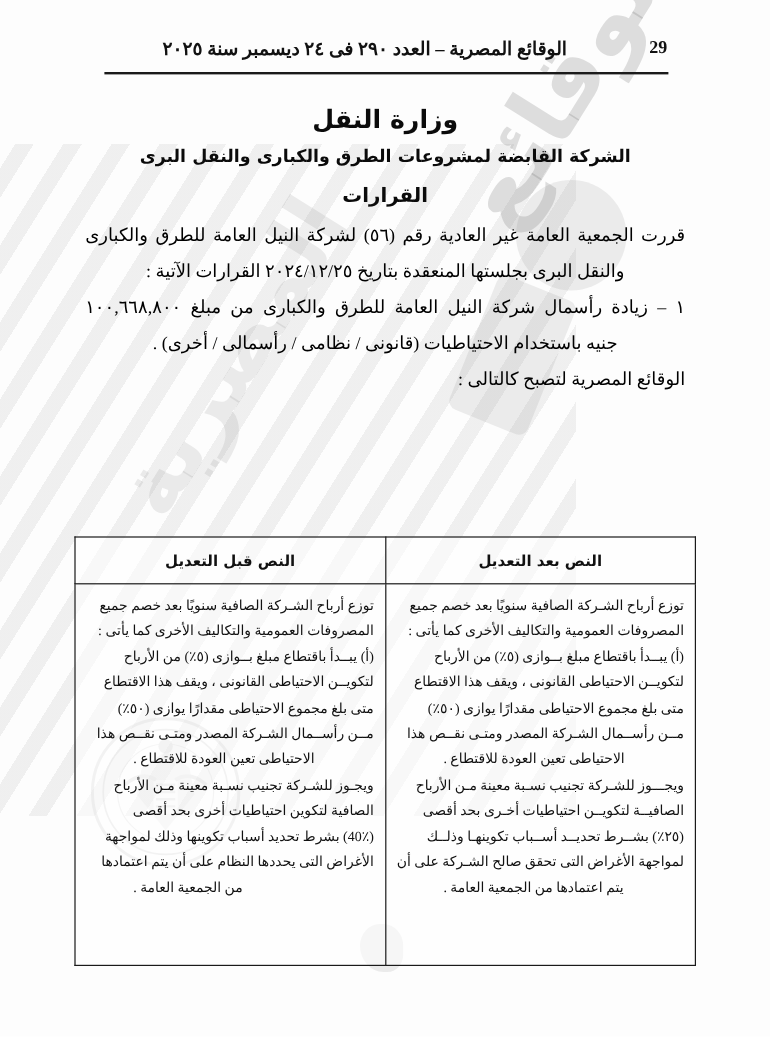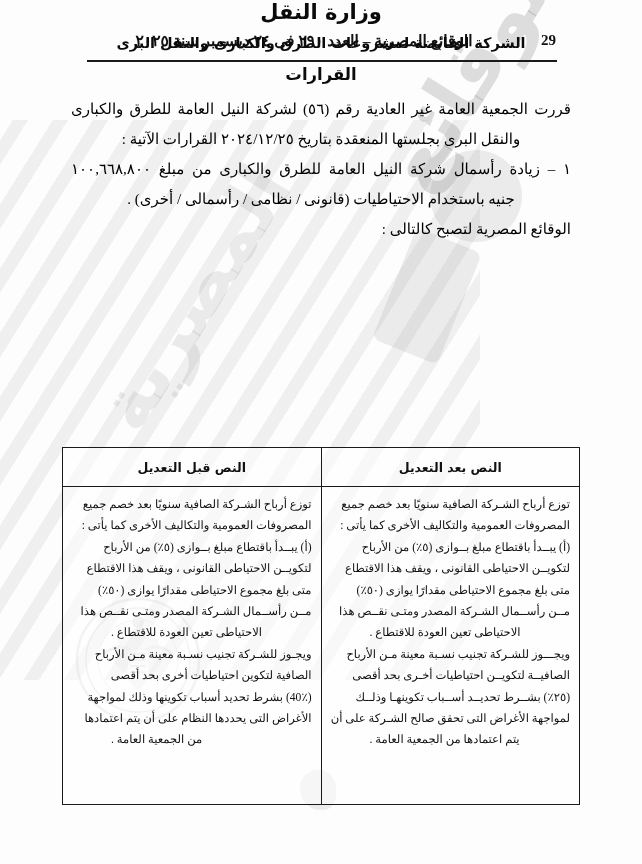--- a/index.html
+++ b/index.html
@@ -115,21 +115,21 @@
     position: absolute;
     top: 60px;
     right: 85px;
     width: 470px;
     height: 1.6px;
     background: #1a1a1a;
     z-index: 2;
   }
 
   
-  .titles { position: relative; z-index: 2; text-align: center; }
+  .titles { position: relative; z-index: 2; text-align: center; padding-top: 88px; }
   .title-main {
     font-family: "DejaVu Sans", sans-serif;
     font-size: 21px;
     font-weight: 700;
     color: #0b0b0b;
     margin-bottom: 11px;
   }
   .title-sub {
     font-family: "DejaVu Sans", sans-serif;
     font-size: 14.5px;

